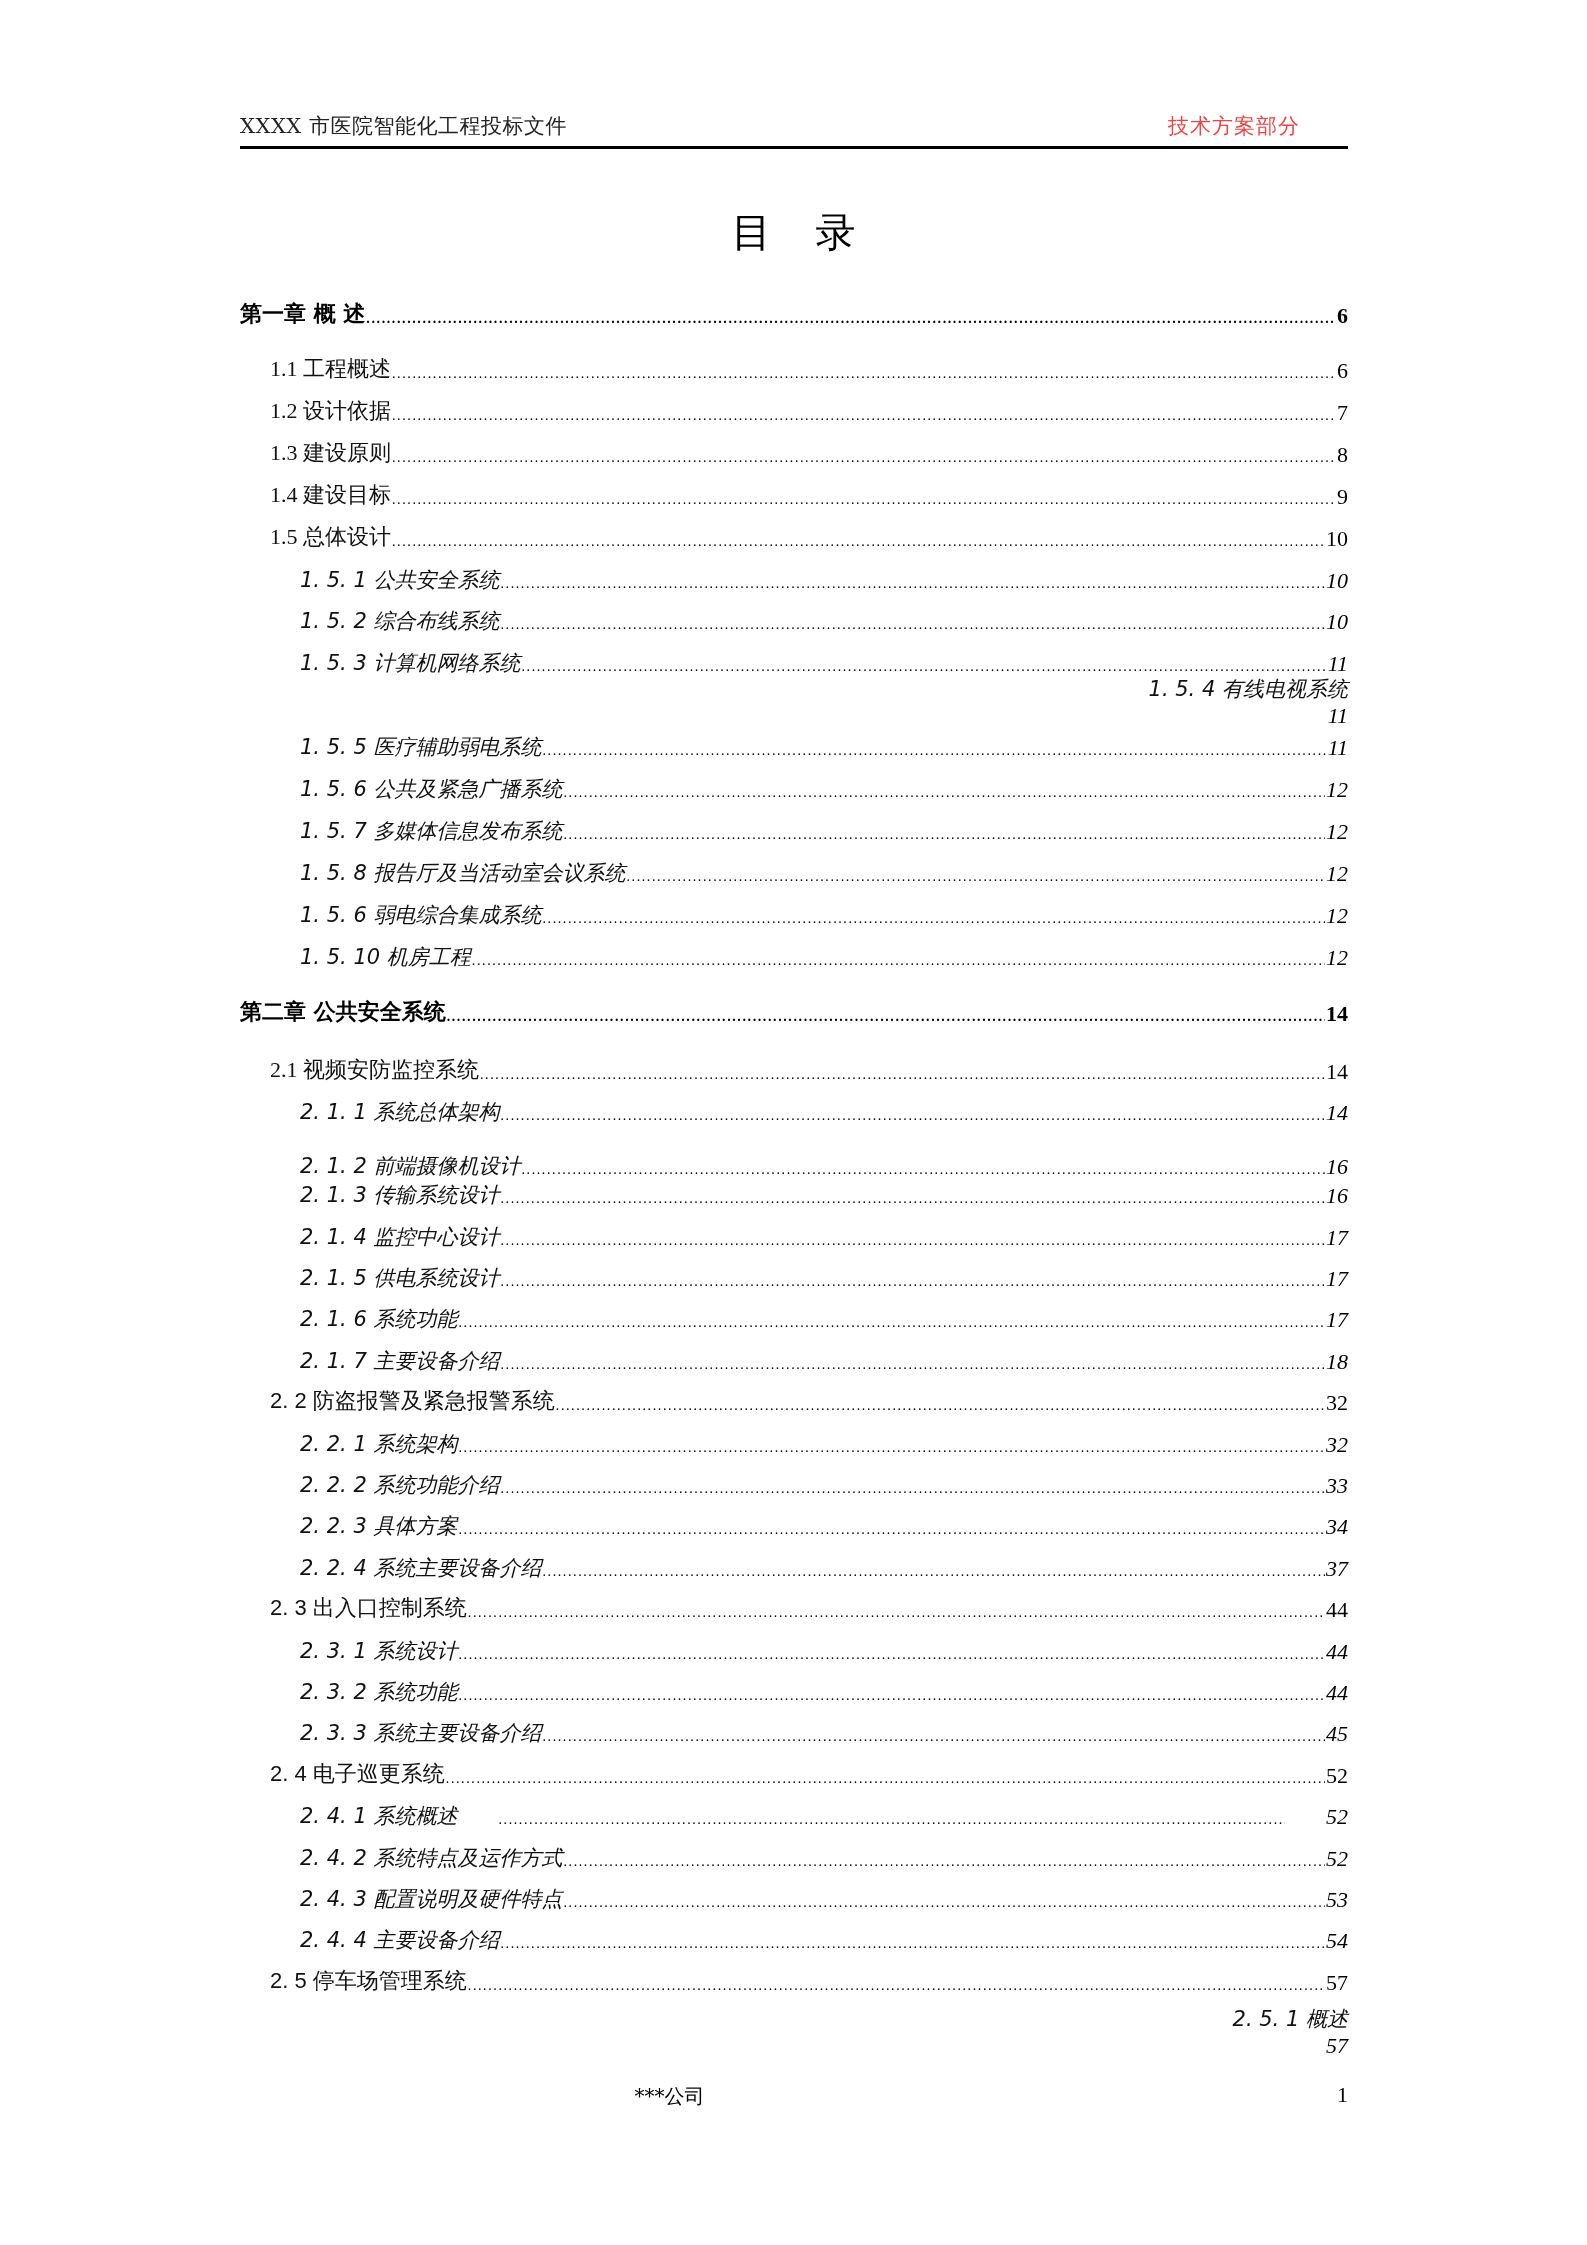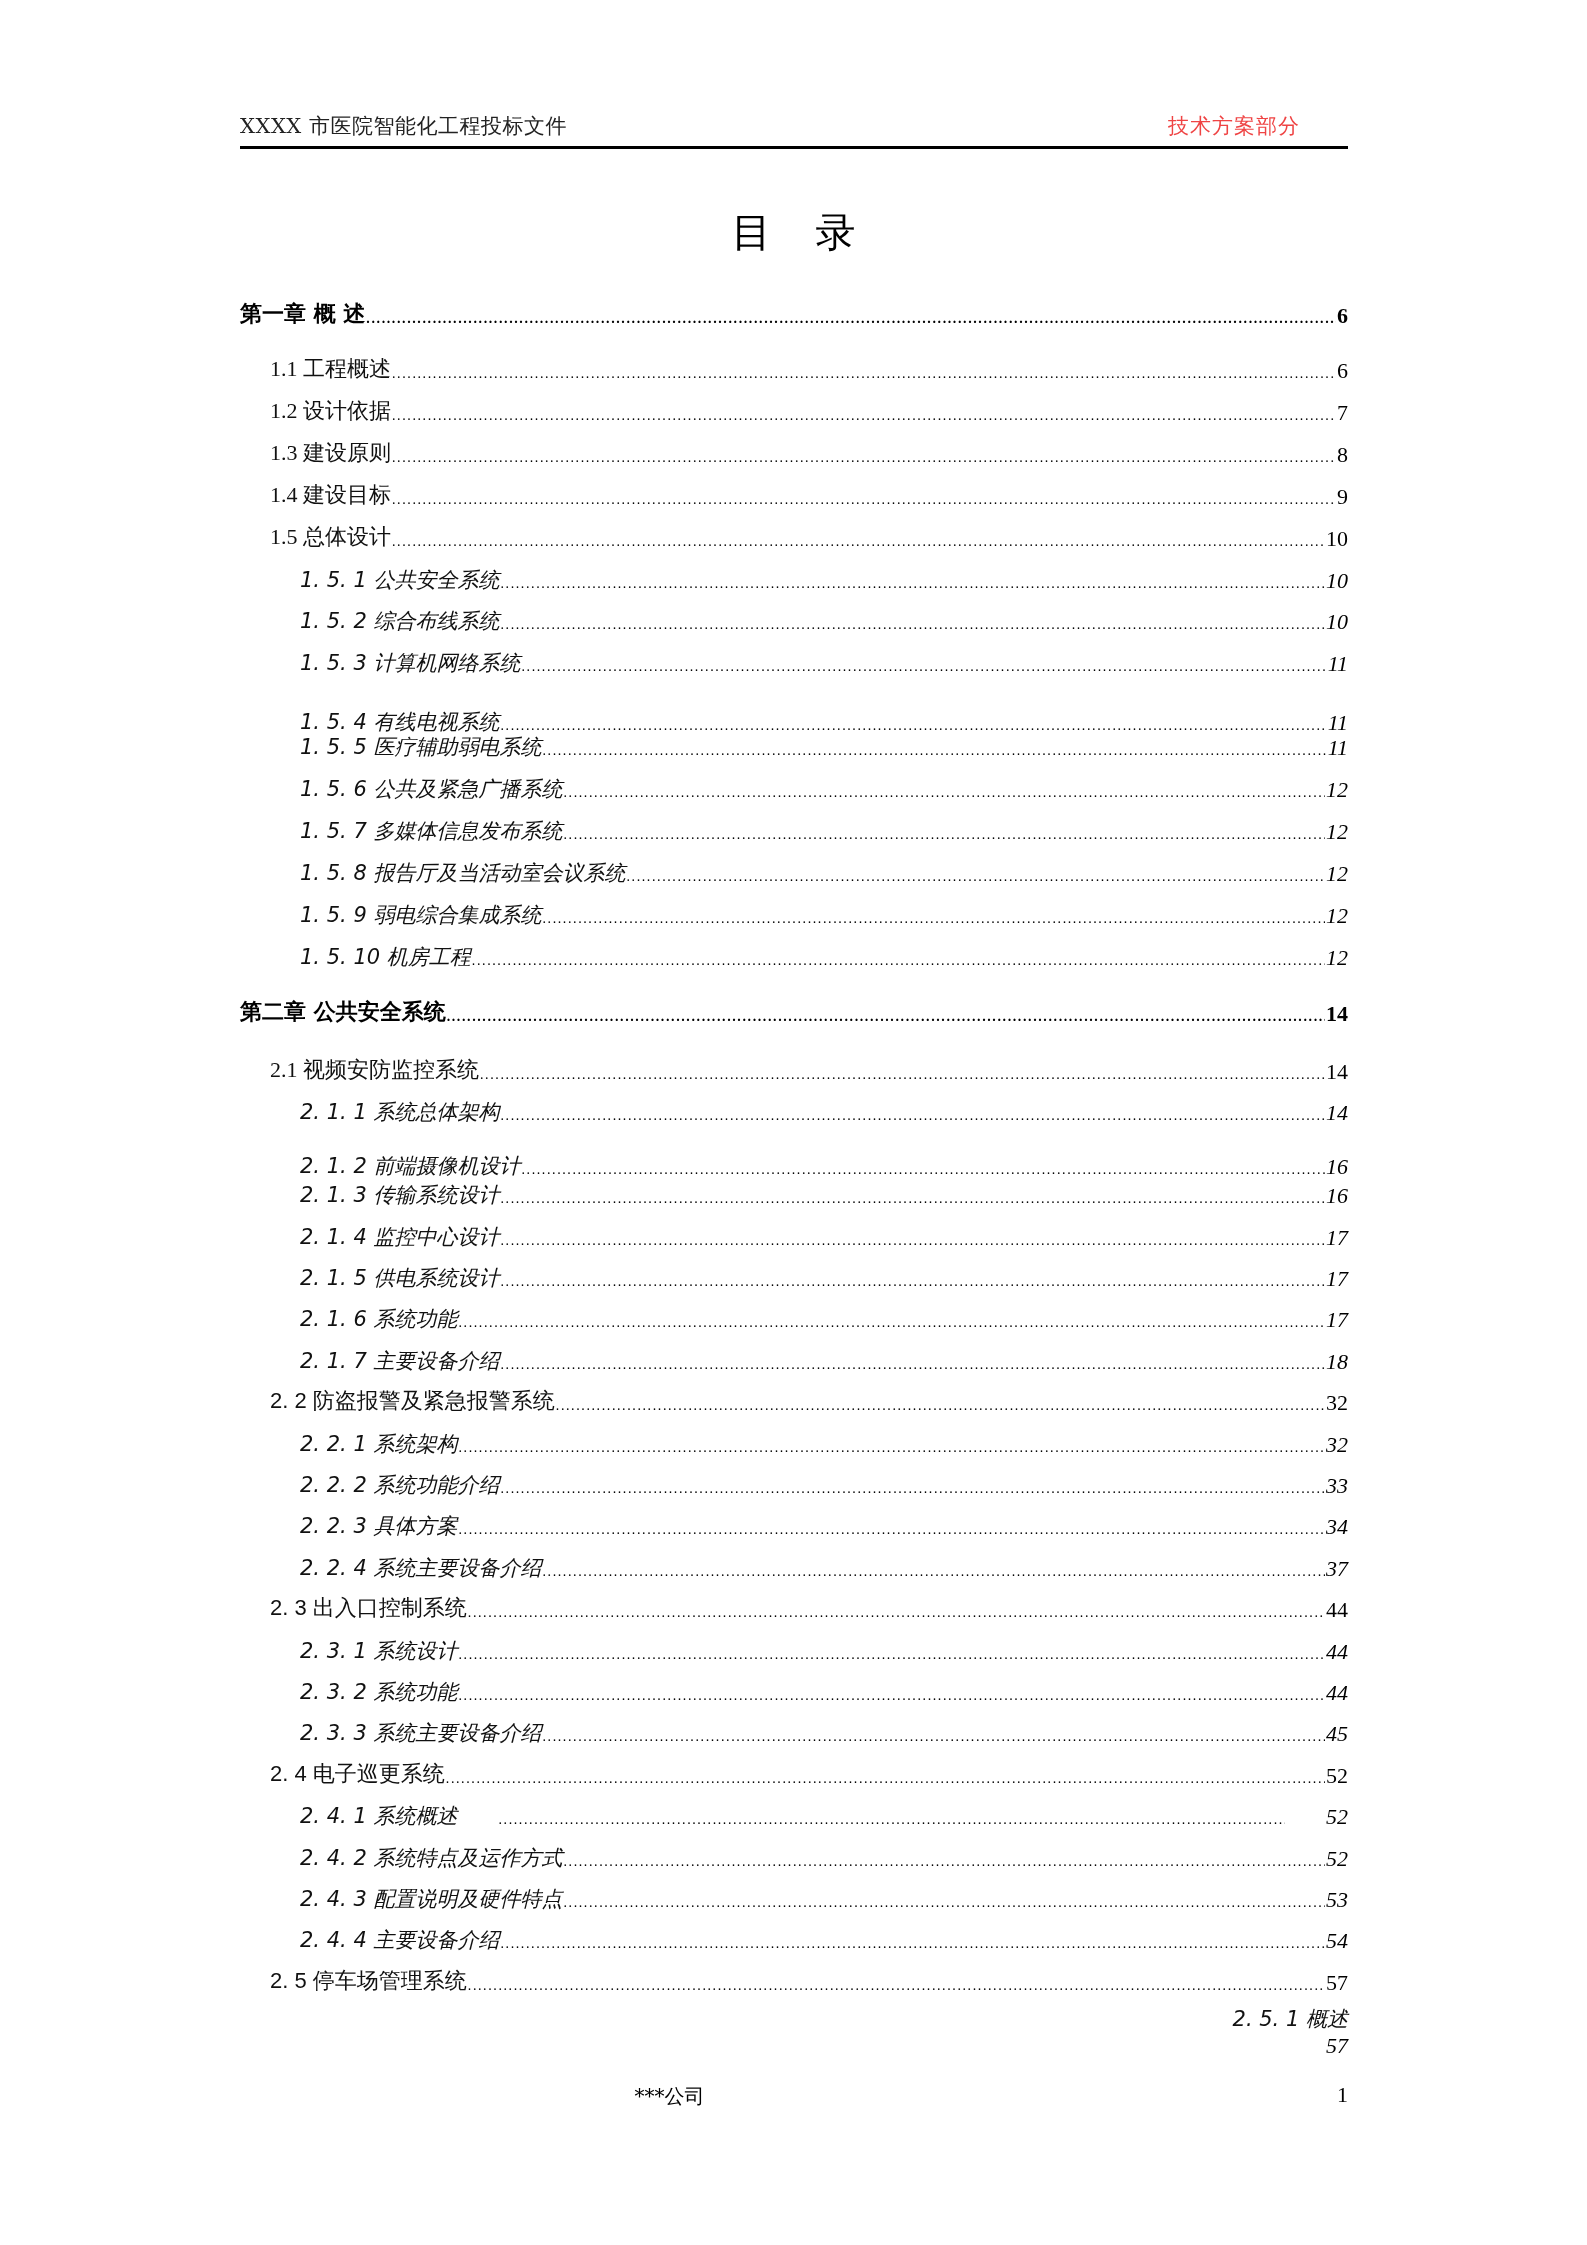--- a/index.html
+++ b/index.html
@@ -80,21 +80,21 @@
     <div class="toc-row lvl-2" style="top: 603.4px;">
       <span class="label">1. 5. 2 综合布线系统</span>
       <span class="leader"></span>
       <span class="page">10</span>
     </div>
     <div class="toc-row lvl-2" style="top: 645.3px;">
       <span class="label">1. 5. 3 计算机网络系统</span>
       <span class="leader"></span>
       <span class="page">11</span>
     </div>
-    <div class="toc-row lvl-2" style="top: 704px;">
+    <div class="toc-row lvl-2" style="top: 675px; flex-direction: column;">
       <span class="label">1. 5. 4 有线电视系统</span>
       <span class="leader"></span>
       <span class="page">11</span>
     </div>
     <div class="toc-row lvl-2" style="top: 729.1px;">
       <span class="label">1. 5. 5 医疗辅助弱电系统</span>
       <span class="leader"></span>
       <span class="page">11</span>
     </div>
     <div class="toc-row lvl-2" style="top: 771px;">
@@ -106,21 +106,21 @@
       <span class="label">1. 5. 7 多媒体信息发布系统</span>
       <span class="leader"></span>
       <span class="page">12</span>
     </div>
     <div class="toc-row lvl-2" style="top: 854.8px;">
       <span class="label">1. 5. 8 报告厅及当活动室会议系统</span>
       <span class="leader"></span>
       <span class="page">12</span>
     </div>
     <div class="toc-row lvl-2" style="top: 896.7px;">
-      <span class="label">1. 5. 9 弱电综合集成系统</span>
+      <span class="label">1. 5. 6 弱电综合集成系统</span>
       <span class="leader"></span>
       <span class="page">12</span>
     </div>
     <div class="toc-row lvl-2" style="top: 938.6px;">
       <span class="label">1. 5. 10 机房工程</span>
       <span class="leader"></span>
       <span class="page">12</span>
     </div>
     <div class="toc-row lvl-0" style="top: 995px;">
       <span class="label">第二章  公共安全系统</span>

